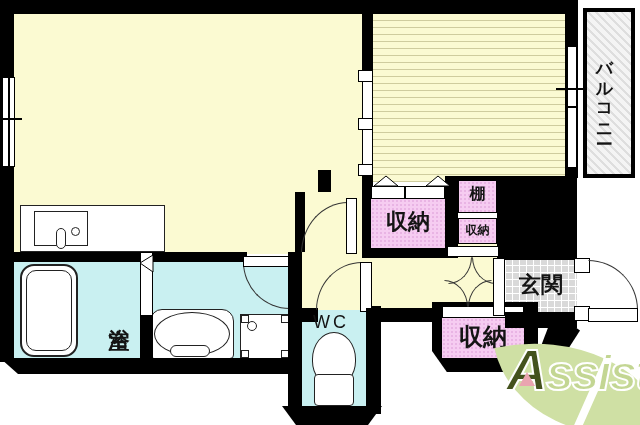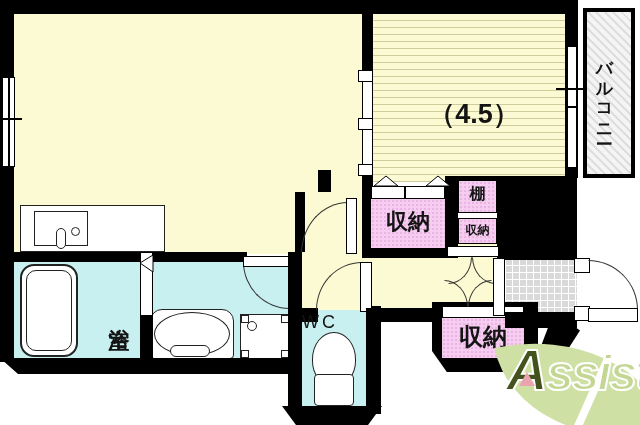--- a/index.html
+++ b/index.html
@@ -151,24 +151,24 @@
   <div class="sq" style="left:493px;top:258px;width:12px;height:58px;"></div>
   <div class="wall" style="left:505px;top:312px;width:72px;height:16px;"></div>
   <div class="wall" style="left:518px;top:312px;width:62px;height:62px;clip-path:polygon(58% 0,100% 30%,55% 100%,20% 100%);"></div>
   <div class="sq" style="left:574px;top:258px;width:16px;height:15px;"></div>
   <div class="sq" style="left:574px;top:306px;width:16px;height:15px;"></div>
   <div class="arc" style="left:588px;top:260px;width:50px;height:50px;border-color:#333 #333 transparent transparent;border-radius:0 100% 0 0;"></div>
   <div class="doorleaf" style="left:588px;top:308px;width:50px;height:14px;"></div>
 
   <div class="abs hatch" style="left:583px;top:8px;width:52px;height:170px;border:4px solid #000;box-sizing:border-box;"></div>
 
-  <div class="lbl" style="left:404px;top:100px;width:140px;font-size:27px;font-weight:bold;">（4.5）</div>
   <div class="lbl vert" style="left:595px;top:22px;height:142px;font-size:17px;font-weight:bold;letter-spacing:2px;">バルコニー</div>
   <div class="lbl vert" style="left:108px;top:280px;height:64px;font-size:21px;font-weight:bold;">浴室</div>
-  <div class="lbl" style="left:296px;top:313px;width:48px;font-size:18px;letter-spacing:3px;">WC</div>
+  <div class="lbl" style="left:307px;top:313px;width:48px;font-size:18px;letter-spacing:3px;">WC</div>
+  <div class="lbl" style="left:508px;top:273px;width:66px;font-size:22px;font-weight:bold;">玄関</div>
   <div class="lbl" style="left:371px;top:210px;width:74px;font-size:22px;font-weight:bold;">収納</div>
   <div class="lbl" style="left:458px;top:186px;width:39px;font-size:16px;font-weight:bold;">棚</div>
   <div class="lbl" style="left:458px;top:224px;width:39px;font-size:12px;font-weight:bold;">収納</div>
   <div class="lbl" style="left:442px;top:324px;width:82px;font-size:24px;font-weight:bold;">収納</div>
 
   <div id="leaf"></div>
   <div id="leafvein"></div>
   <div id="logotext"><span id="logo-a">A</span><span id="logo-rest">ssist</span></div>
   <div id="logo-a-counter"></div>
 

